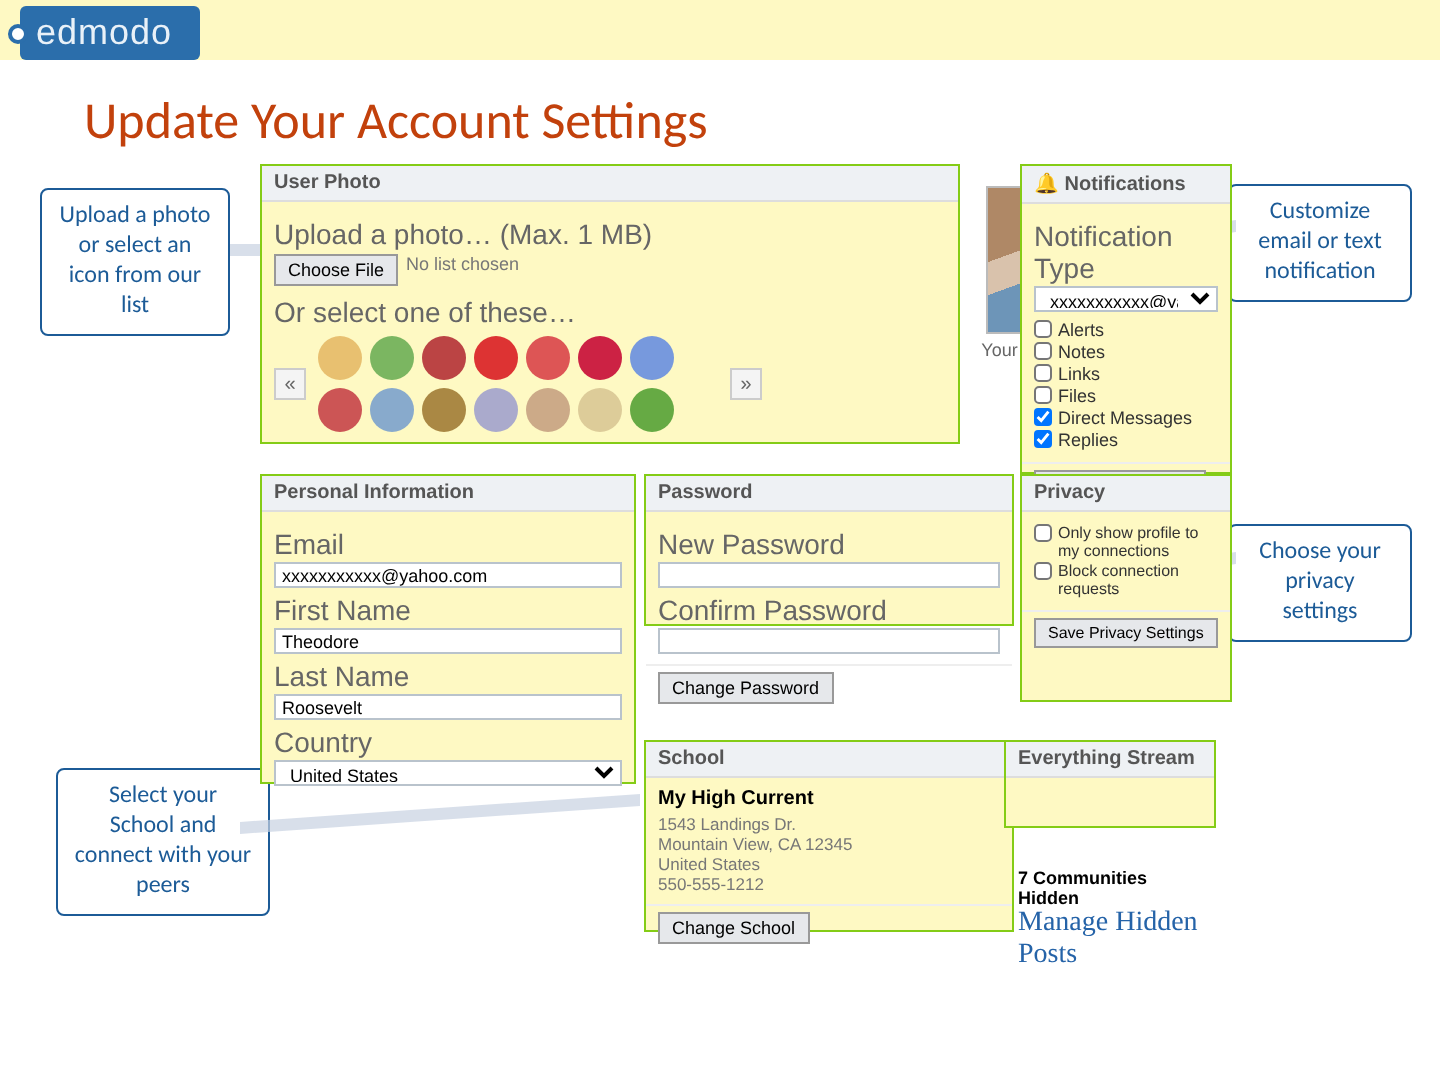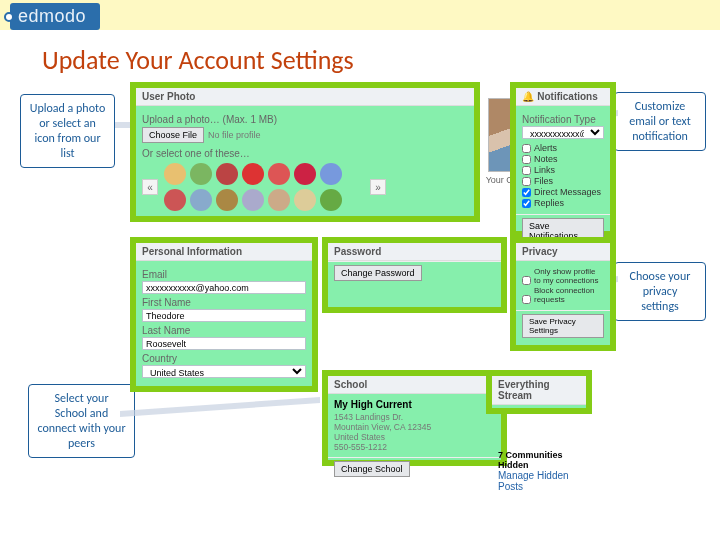--- a/index.html
+++ b/index.html
@@ -29,47 +29,47 @@
     padding:6px 8px; text-align:center; font-size:12px; line-height:1.25;
     border-radius:4px; font-family: Calibri, Arial;
   }
   .c1 { left:20px; top:12px; width:95px; }
   .c2 { left:614px; top:10px; width:92px; }
   .c3 { left:614px; top:180px; width:92px; }
   .c4 { left:28px; top:302px; width:107px; }
 
   
   .panel {
-    position:absolute; border:6px solid #84cc16; background:#86efac; font-size:9px;
+    position:absolute; border:1px solid #84cc16; background:#fef9c3; font-size:9px;
   }
   .panel-h { background:#eef1f4; color:#555; font-weight:bold; padding:3px 6px; font-size:10px; border-bottom:1px solid #ddd;}
   .panel-body { padding:5px 6px; }
-  .label { color:#666; margin-top:3px; display:block; font-size:10px;}
+  .label { color:#666; margin-top:3px; display:block; font-size:14px;}
   .field { width:100%; border:1px solid #b9c3cc; background:#fff; height:13px; font-size:9px; padding:1px 3px; margin-top:1px;}
   .btn { display:inline-block; background:#e6e8eb; border:1px solid #999; padding:2px 6px; font-size:9px; cursor:pointer; }
   .btn-blue { background:#1c5b97; color:#fff; border:1px solid #184c7d; }
-  .link { color:#2563a8; cursor:pointer; font-size:10px;}
-  .check { font-size:9px; color:#333; display:flex; align-items:flex-end; gap:3px; margin:1px 0;}
+  .link { color:#2563a8; cursor:pointer; font-size:14px;font-family:Liberation Serif, serif;}
+  .check { font-size:9px; color:#333; display:flex; align-items:flex-start; gap:3px; margin:1px 0;}
   .check input{width:9px;height:9px;}
 
   
   .p-photo { left:130px; top:0; width:350px; height:140px; }
   .icon-row { display:flex; align-items:center; gap:6px; margin-top:4px;}
   .icons { display:flex; flex-wrap:wrap; gap:4px; width:200px;}
   .icons span{ width:22px; height:22px; border-radius:50%; display:inline-block;}
   .arrow { width:16px;height:16px; border:1px solid #ccc; background:#f4f4f4; display:flex;align-items:center;justify-content:center; font-size:10px; cursor:pointer; color:#666;}
   .cur-photo { position:absolute; right:-90px; top:10px; width:80px; text-align:center;}
   .cur-photo .img { width:72px; height:74px; background:linear-gradient(160deg,#af8866 38%,#d9c2ac 38% 55%, #6d95b8 55%); border:1px solid #bbb; margin:0 auto;}
 
   .p-notif { left:510px; top:0; width:106px; height:155px;}
   .p-personal { left:130px; top:155px; width:188px; height:155px;}
   .p-password { left:322px; top:155px; width:185px; height:76px;}
   .p-privacy { left:510px; top:155px; width:106px; height:114px;}
   .p-school { left:322px; top:288px; width:185px; height:96px;}
-  .p-stream { left:486px; top:288px; width:106px; height:44px;}
+  .p-stream { left:502px; top:288px; width:106px; height:44px;}
 
   .panel-footer{ padding:3px 6px; border-top:1px solid #eee; text-align:left;}
 
   
   .arrow-line{position:absolute;background:rgba(200,210,225,0.7);}
 </style>
 </head>
 <body>
 
 <div class="banner">
@@ -86,23 +86,23 @@
   <div class="callout c4">Select your School and connect with your peers</div>
   <div class="arrow-line" style="left:115px;top:40px;width:18px;height:6px;"></div>
   <div class="arrow-line" style="left:590px;top:30px;width:28px;height:6px;transform:skewY(-8deg);"></div>
   <div class="arrow-line" style="left:590px;top:196px;width:28px;height:6px;transform:skewY(-8deg);"></div>
   <div class="arrow-line" style="left:120px;top:322px;width:200px;height:6px;transform:skewY(-4deg);"></div>
 
   <div class="panel p-photo">
     <div class="panel-h">User Photo</div>
     <div class="panel-body">
       <span class="label">Upload a photo… (Max. 1 MB)</span>
-      <div style="display:flex;align-items:center;gap:4px;margin-top:2px;">
+      <div style="display:flex;align-items:flex-start;gap:4px;margin-top:2px;">
         <span class="btn">Choose File</span>
-        <span style="color:#777;">No file profile</span>
+        <span style="color:#777;">No list chosen</span>
       </div>
       <span class="label" style="margin-top:5px;">Or select one of these…</span>
       <div class="icon-row">
         <div class="arrow">«</div>
         <div class="icons">
           <span style="background:#e8c070"></span>
             <span style="background:#7bb661"></span>
             <span style="background:#b44"></span>
           <span style="background:#d33"></span>
             <span style="background:#d55"></span>
@@ -171,20 +171,26 @@
       <input class="field" value="Theodore" style="">
       <span class="label">Last Name</span>
       <input class="field" value="Roosevelt" style="">
       <span class="label">Country</span>
       <select class="field"><option>United States</option></select>
     </div>
   </div>
 
   <div class="panel p-password">
     <div class="panel-h">Password</div>
+    <div class="panel-body">
+      <span class="label">New Password</span>
+      <input class="field" type="password" style="">
+      <span class="label">Confirm Password</span>
+      <input class="field" type="password" style="">
+    </div>
     <div class="panel-footer"><span class="btn">Change Password</span></div>
   </div>
 
   <div class="panel p-privacy">
     <div class="panel-h">Privacy</div>
     <div class="panel-body">
       <label class="check">
           <input type="checkbox" style="">
           <span style="font-size:8px;">Only show profile to my connections</span>
         </label>

